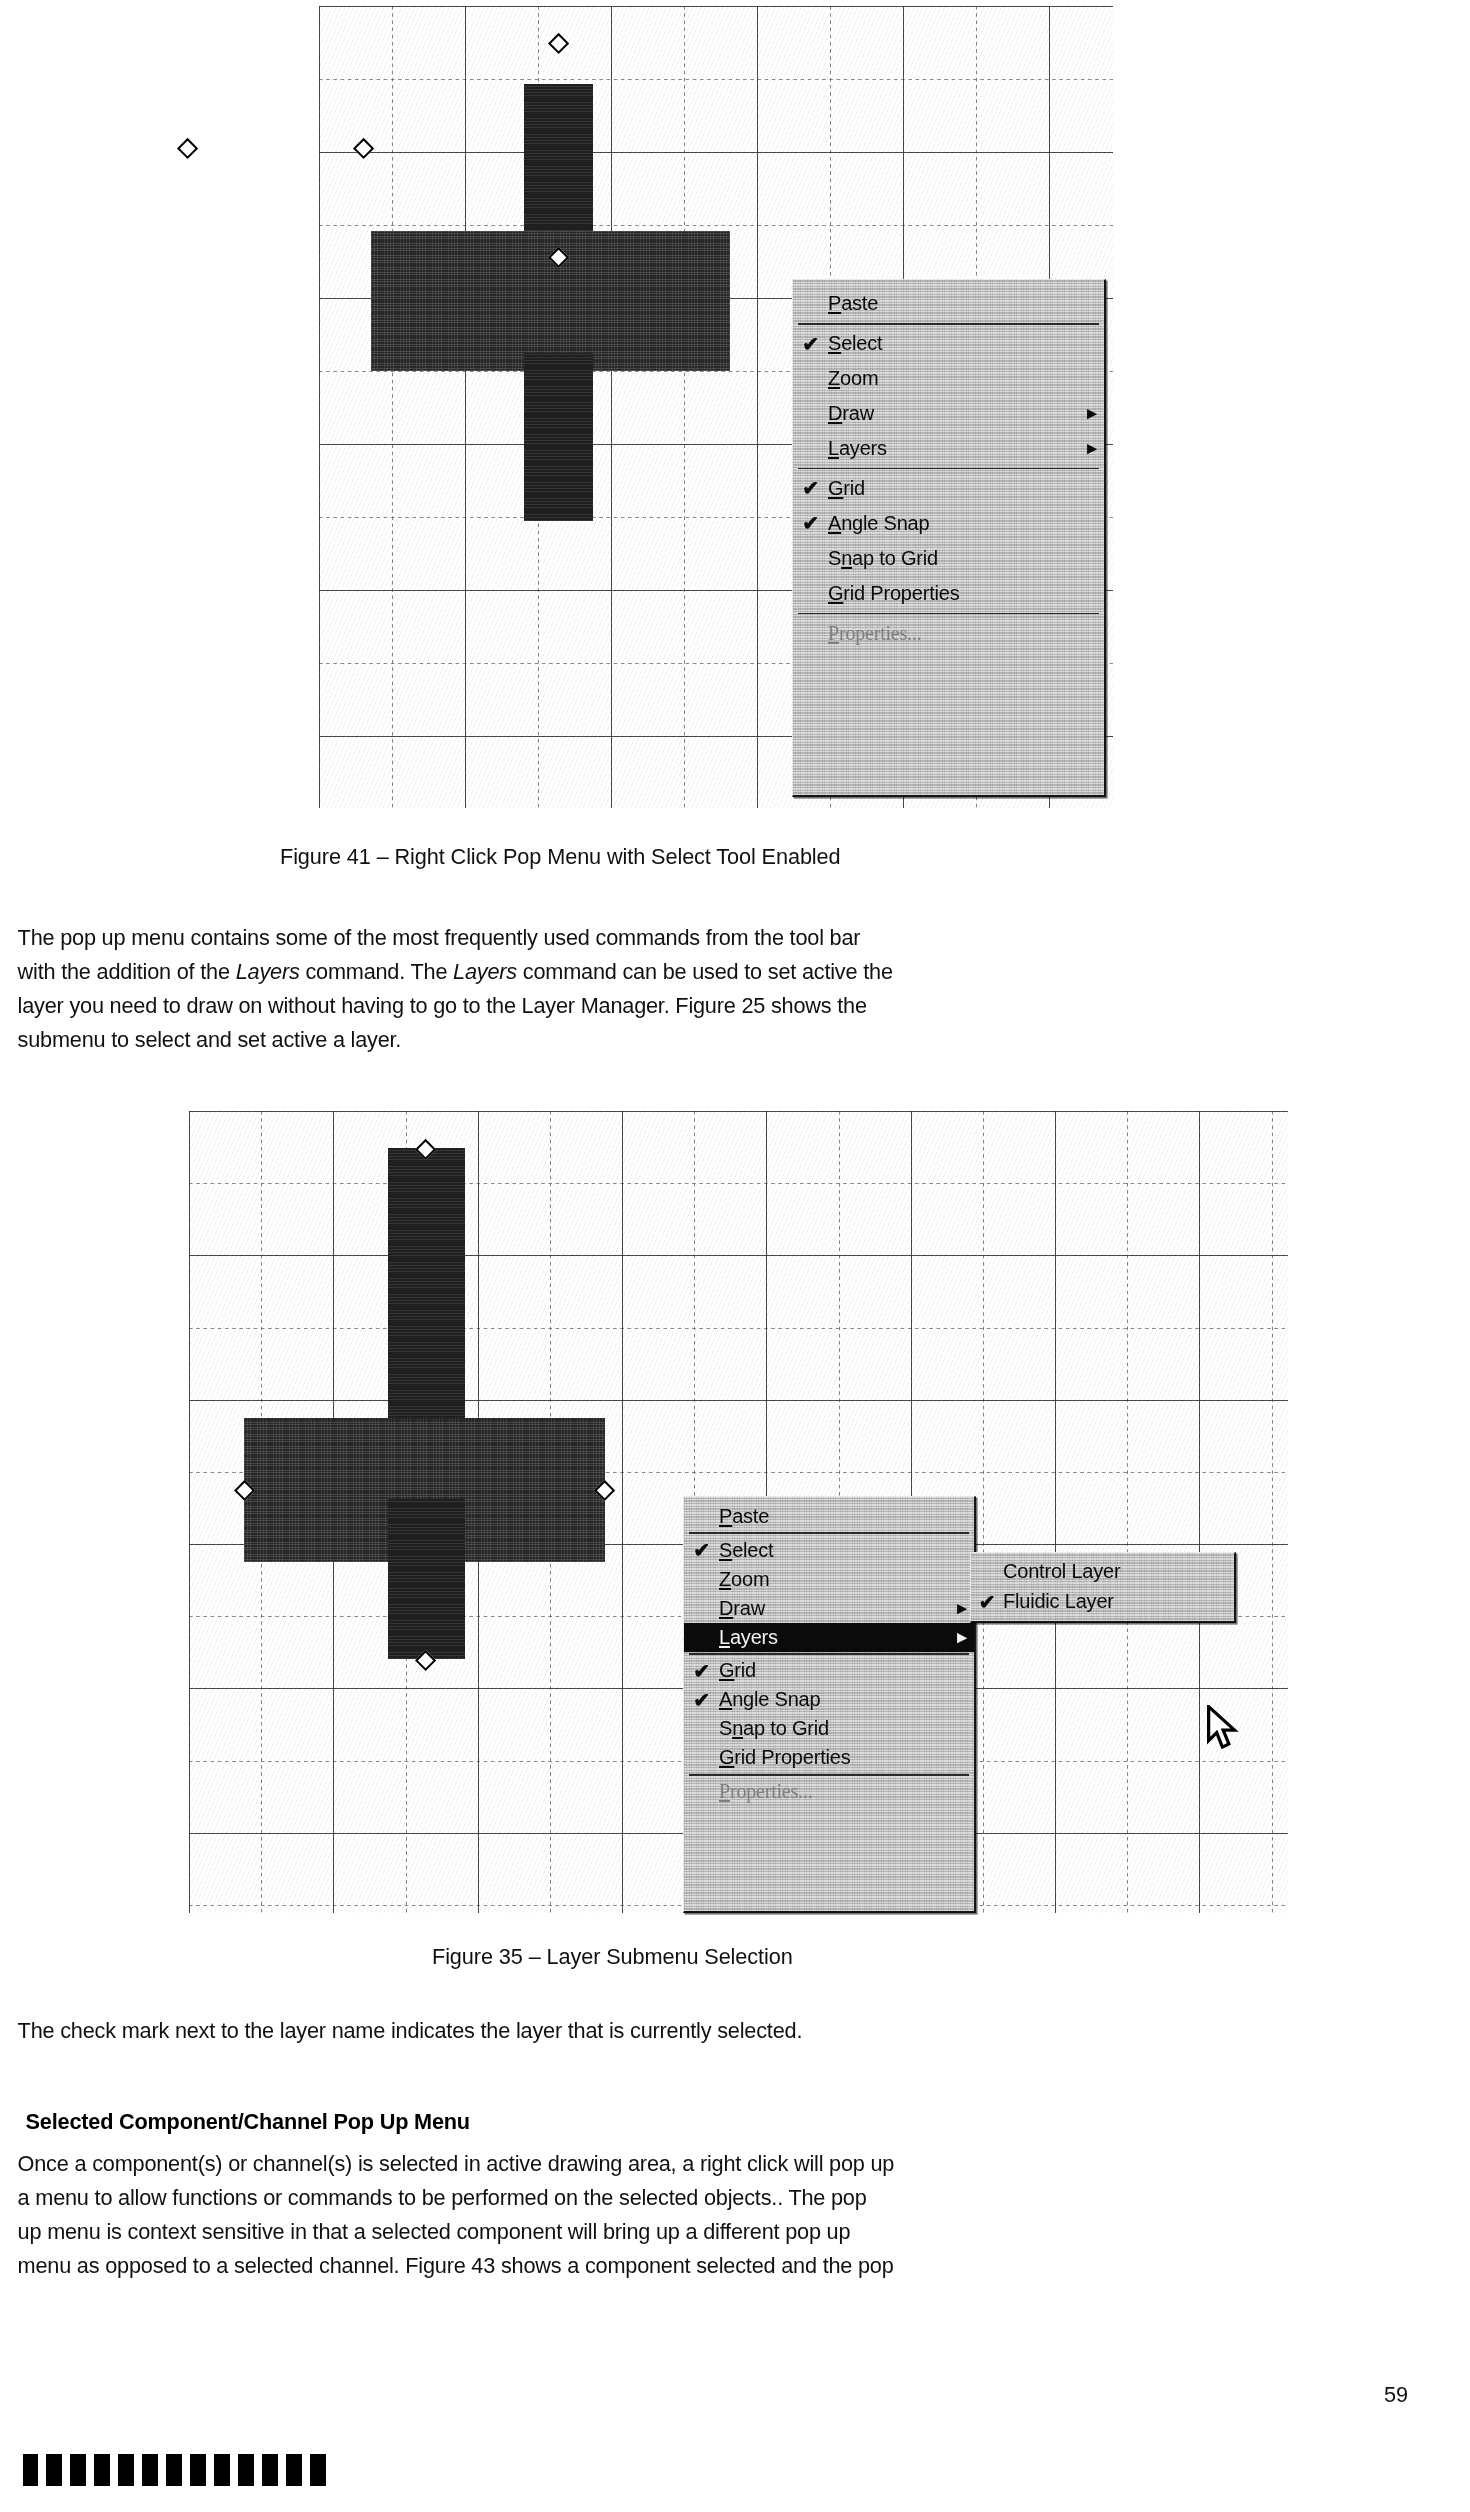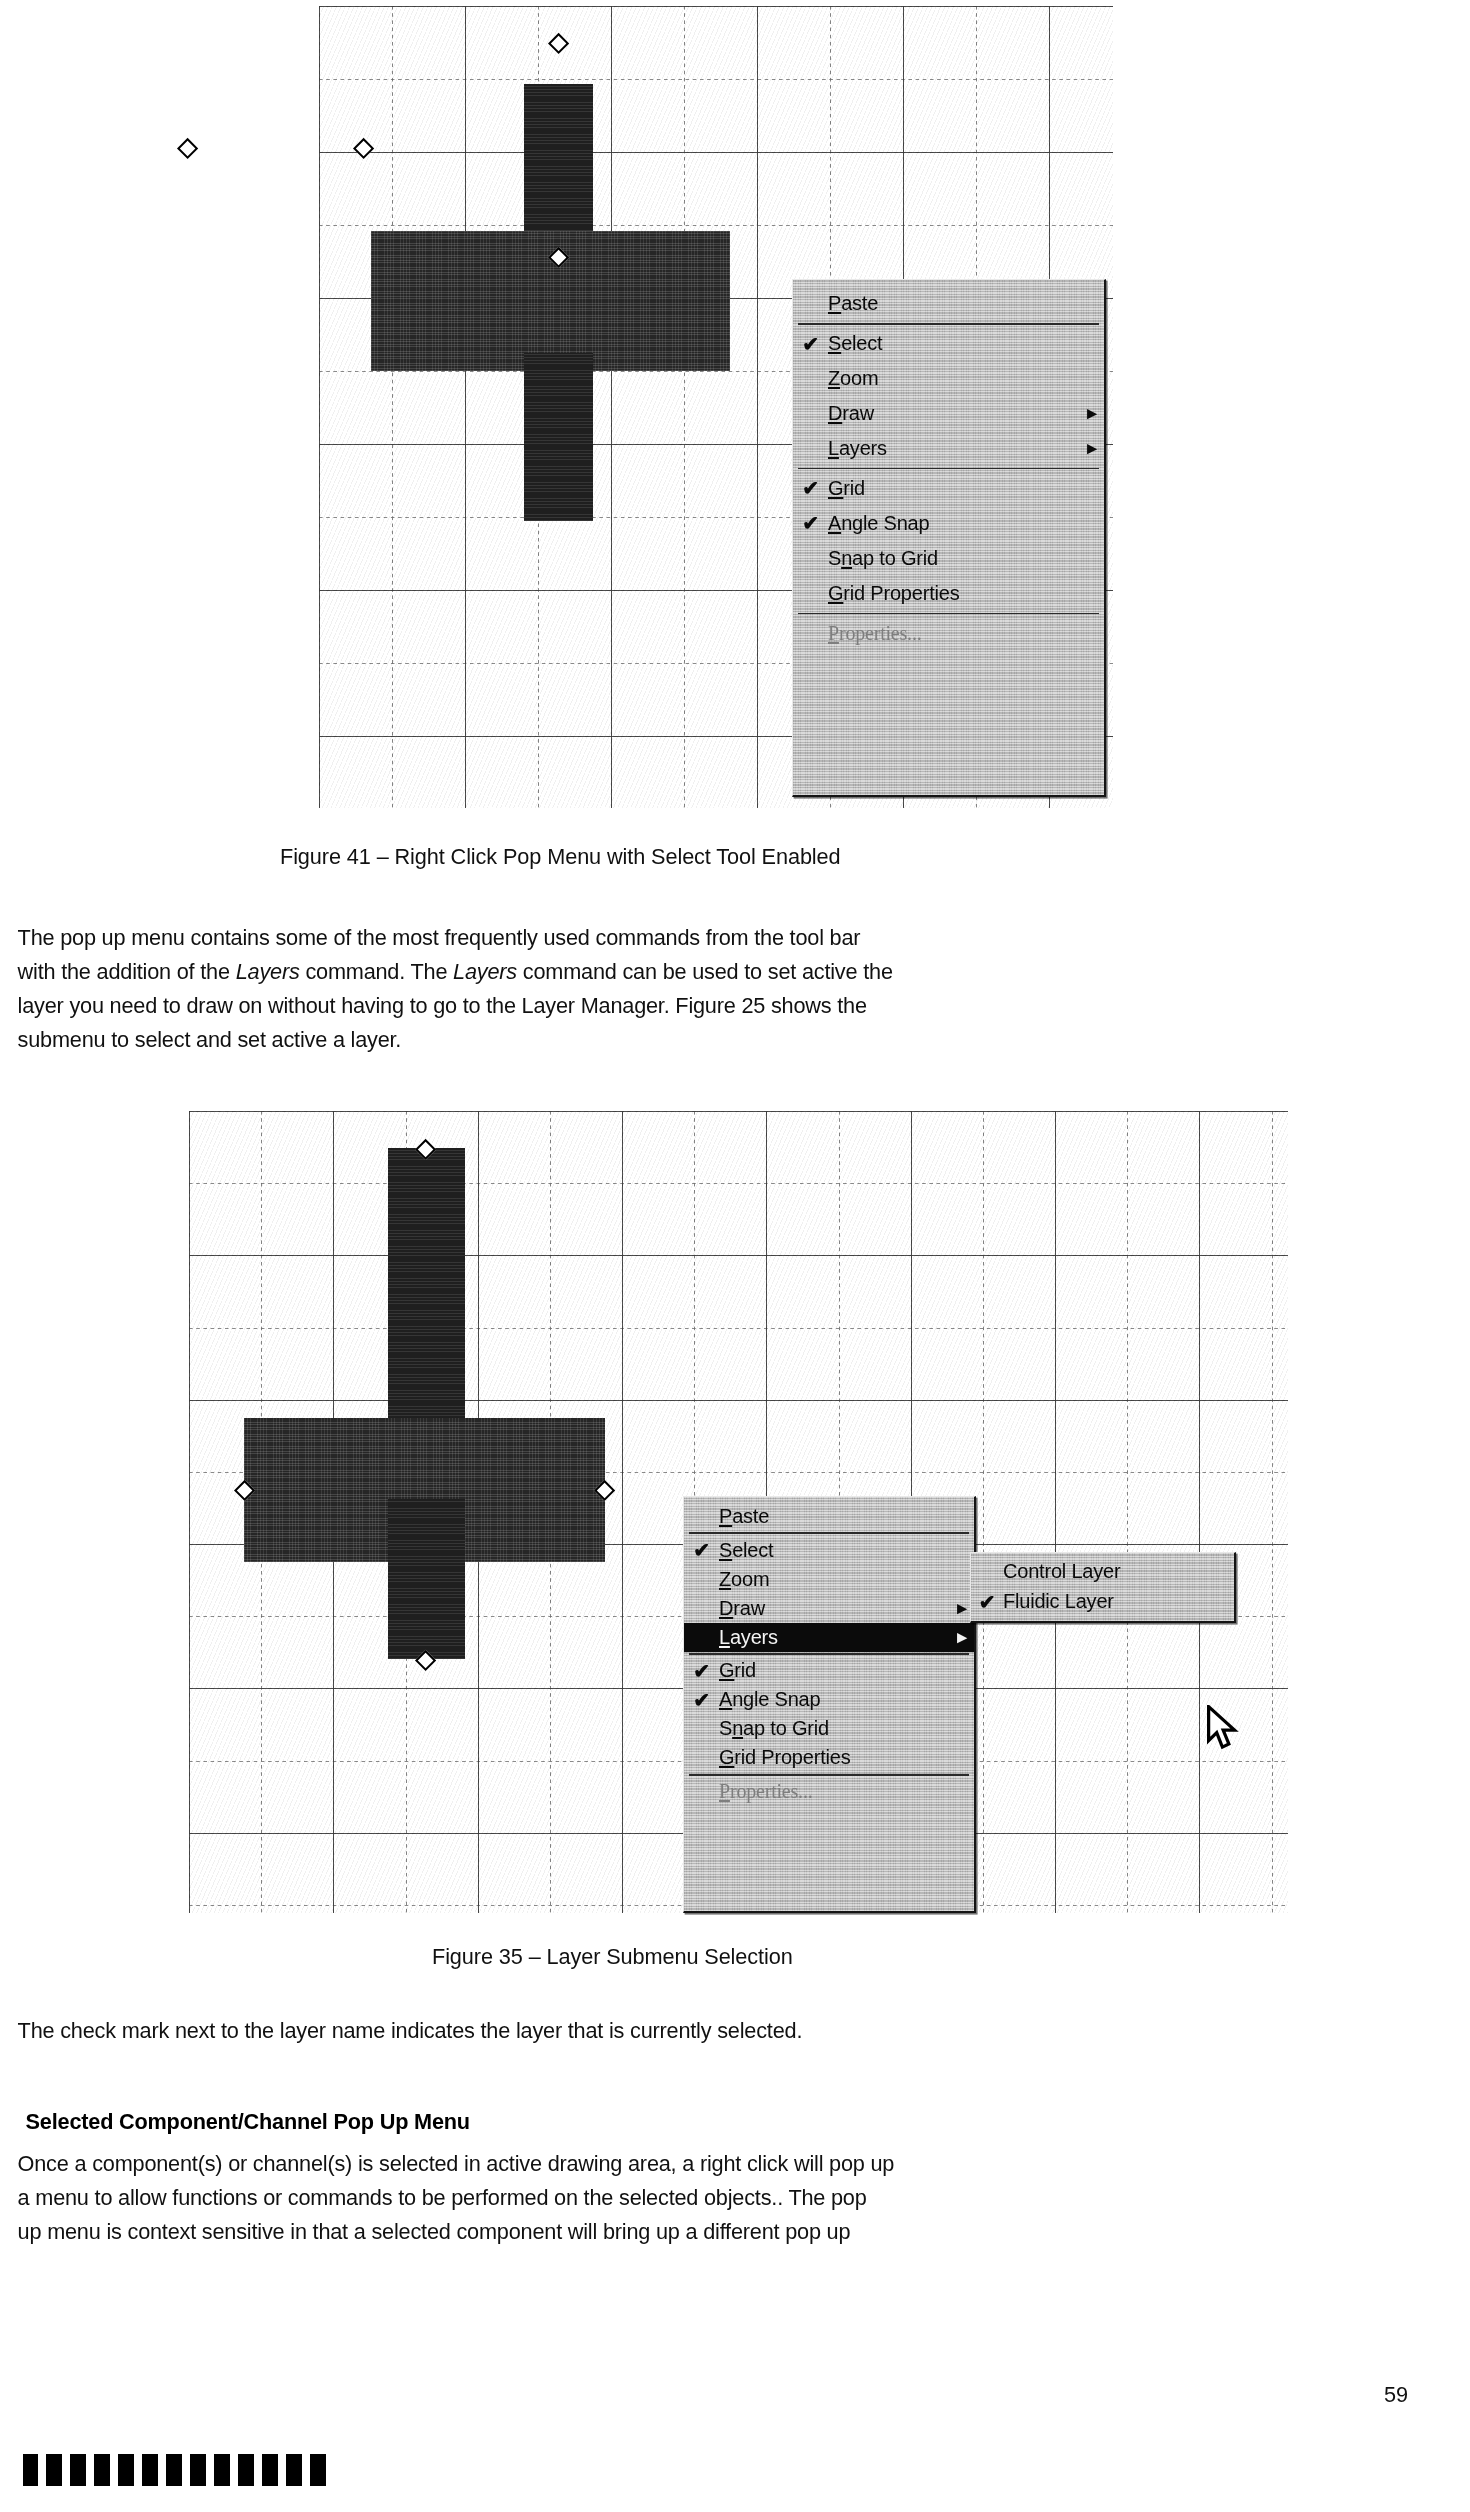--- a/index.html
+++ b/index.html
@@ -442,20 +442,21 @@
 <div class="caption" style="left:432px;top:1944px;">Figure 35 – Layer Submenu Selection</div>
 
 <div class="para" style="left:17.6px;top:2014px;width:1395px;">The check mark next to the layer name indicates the layer that is currently selected.</div>
 
 <div class="heading" style="left:17.6px;top:2109px;margin-left:8px;">Selected Component/Channel Pop Up Menu</div>
 
 <div class="para" id="para3" style="left:17.6px;top:2147px;width:1411px;">
     <div>Once a component(s) or channel(s) is selected in active drawing area, a right click will pop up</div>
     <div>a menu to allow functions or commands to be performed on the selected objects..  The pop</div>
     <div>up menu is context sensitive in that a selected component will bring up a different pop up</div>
+    <div>menu as opposed to a selected channel.  Figure 43 shows a component selected and the pop</div>
   </div>
 
 <div class="page-number" style="left:1384px;top:2382px;">59</div>
 
 <div class="scanmarks" style="left:22.5px;top:2454px;">
   <span></span>
   <span></span>
   <span></span>
   <span></span>
   <span></span>

